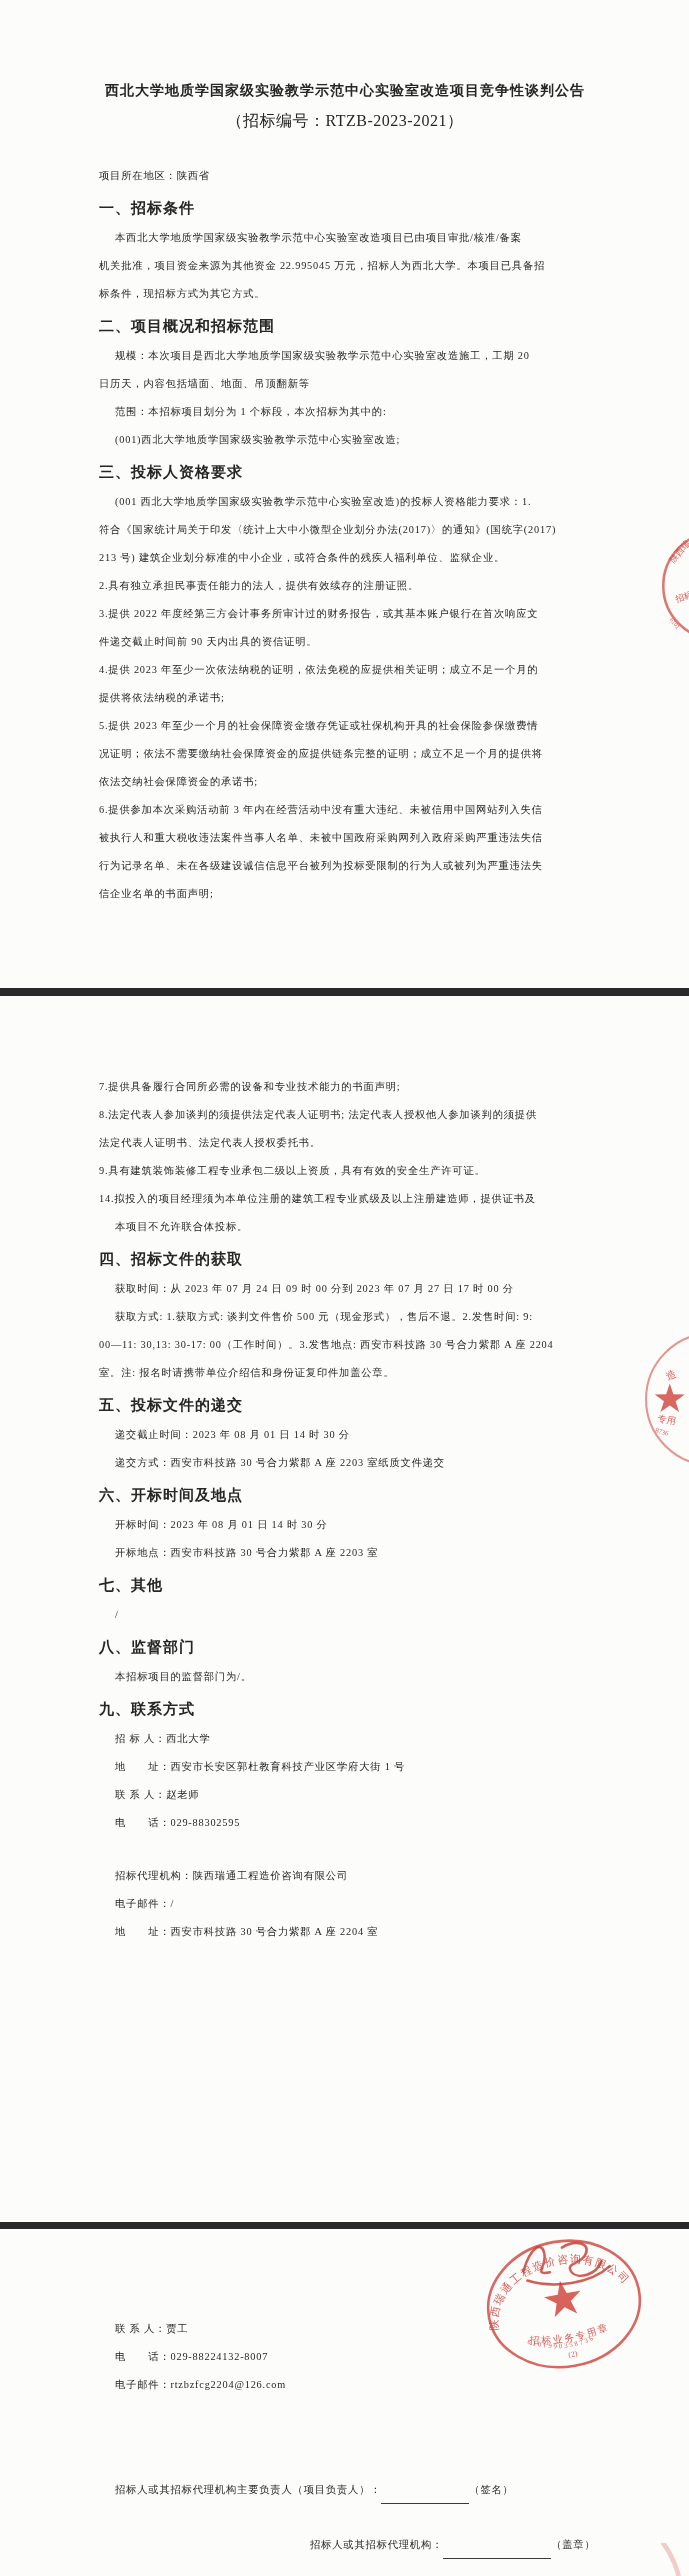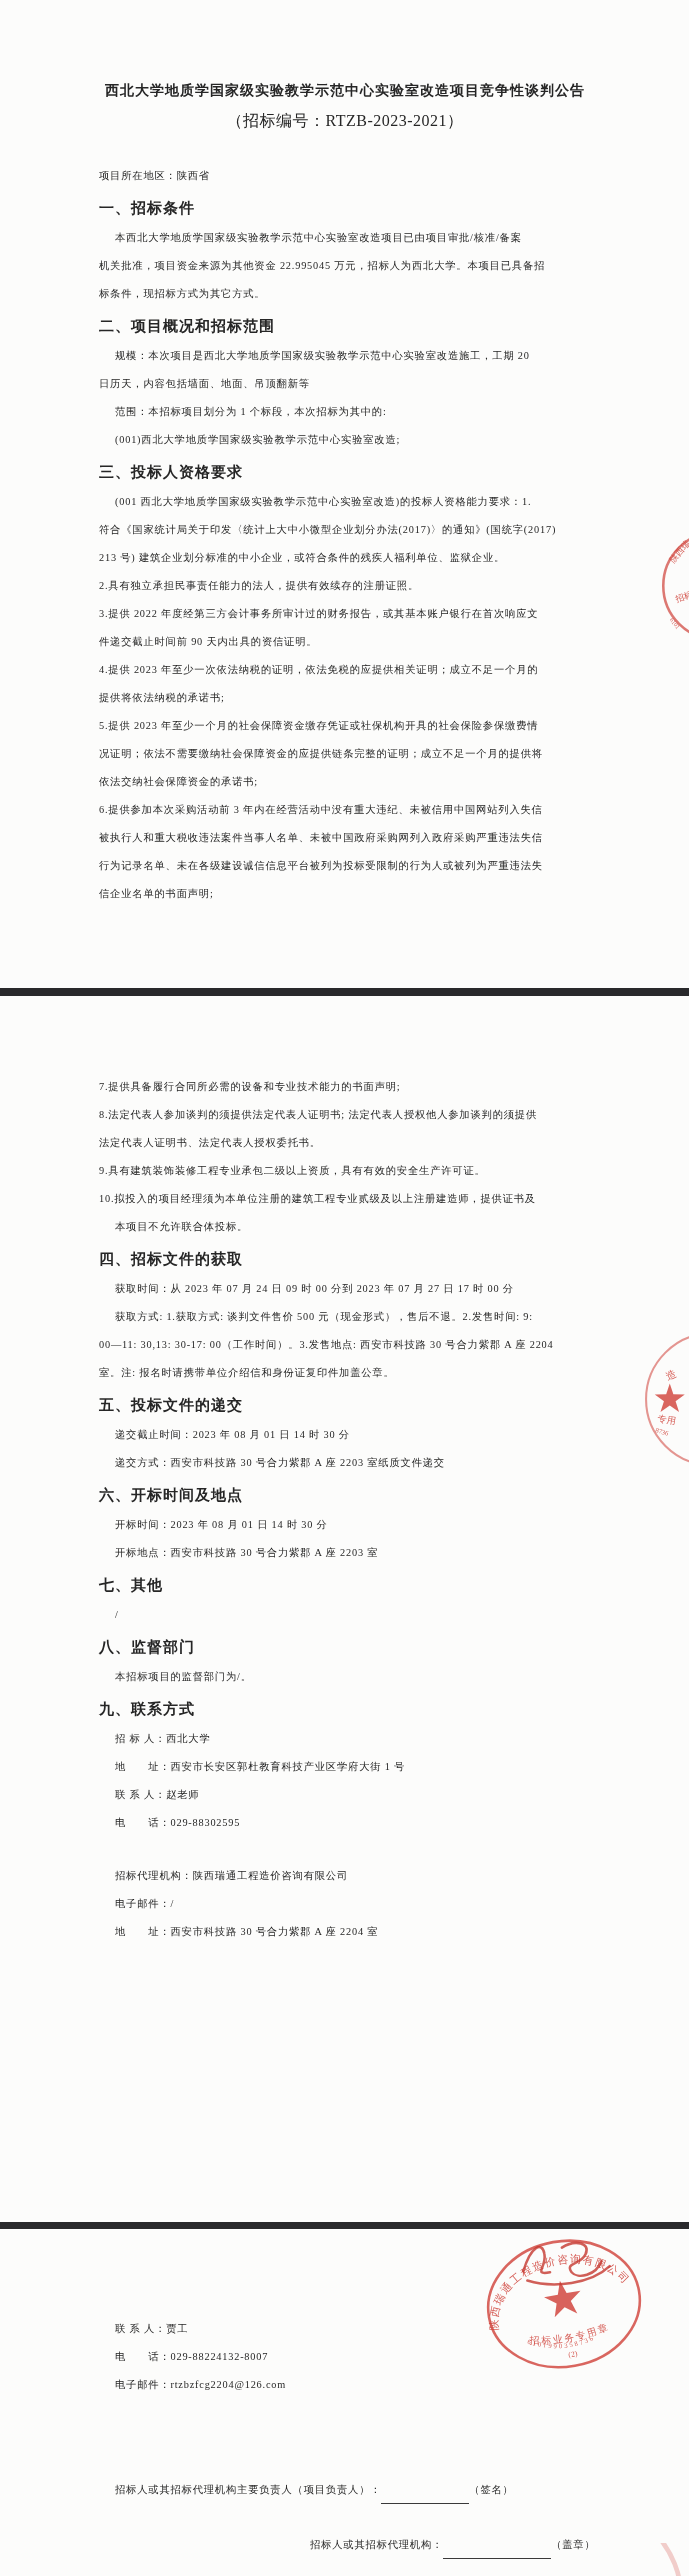--- a/index.html
+++ b/index.html
@@ -90,21 +90,21 @@
     </div>
 </div>
 <div class="sep"></div>
 
 <div class="page p2">
   <div>
       <div class="line body">7.提供具备履行合同所必需的设备和专业技术能力的书面声明;</div>
       <div class="line body">8.法定代表人参加谈判的须提供法定代表人证明书; 法定代表人授权他人参加谈判的须提供</div>
       <div class="line body">法定代表人证明书、法定代表人授权委托书。</div>
       <div class="line body">9.具有建筑装饰装修工程专业承包二级以上资质，具有有效的安全生产许可证。</div>
-      <div class="line body">10.拟投入的项目经理须为本单位注册的建筑工程专业贰级及以上注册建造师，提供证书及</div>
+      <div class="line body">14.拟投入的项目经理须为本单位注册的建筑工程专业贰级及以上注册建造师，提供证书及</div>
       <div class="line indent">本项目不允许联合体投标。</div>
       <div class="line heading" style="margin-top: 3.1px;">四、招标文件的获取</div>
       <div class="line indent" style="margin-top: 1px;">获取时间：从 2023 年 07 月 24 日 09 时 00 分到 2023 年 07 月 27 日 17 时 00 分</div>
       <div class="line indent">获取方式: 1.获取方式: 谈判文件售价 500 元（现金形式），售后不退。2.发售时间: 9:</div>
       <div class="line body">00—11: 30,13: 30-17: 00（工作时间）。3.发售地点: 西安市科技路 30 号合力紫郡 A 座 2204</div>
       <div class="line body">室。注: 报名时请携带单位介绍信和身份证复印件加盖公章。</div>
       <div class="line heading" style="margin-top: 3.1px;">五、投标文件的递交</div>
       <div class="line indent" style="margin-top: 1px;">递交截止时间：2023 年 08 月 01 日 14 时 30 分</div>
       <div class="line indent">递交方式：西安市科技路 30 号合力紫郡 A 座 2203 室纸质文件递交</div>
       <div class="line heading" style="margin-top: 3.1px;">六、开标时间及地点</div>

